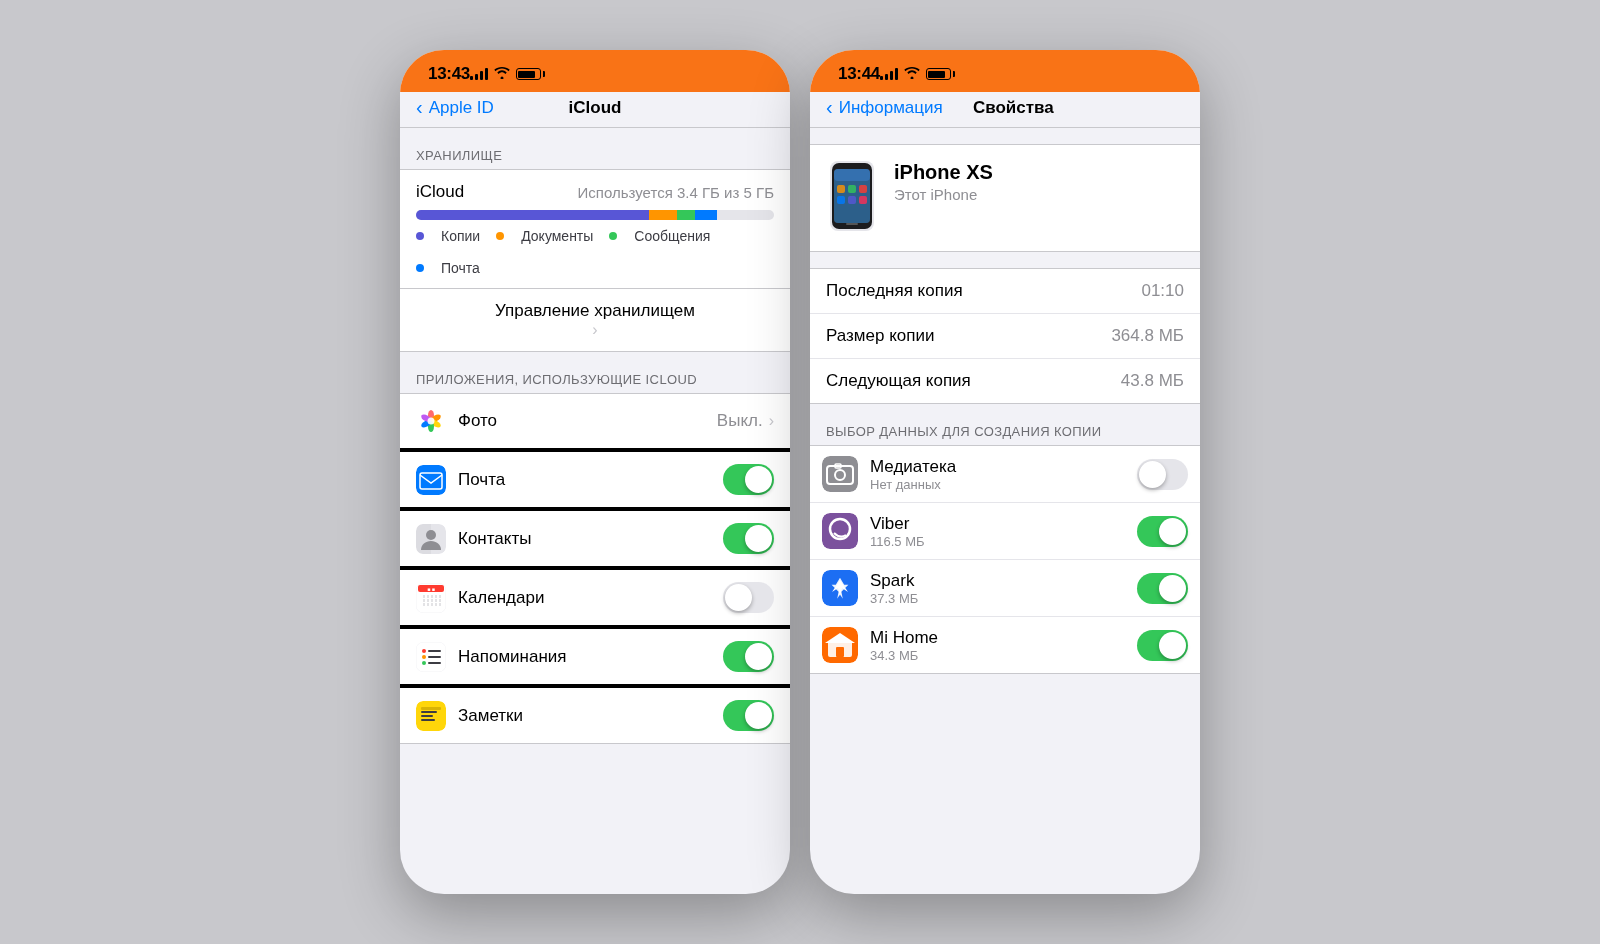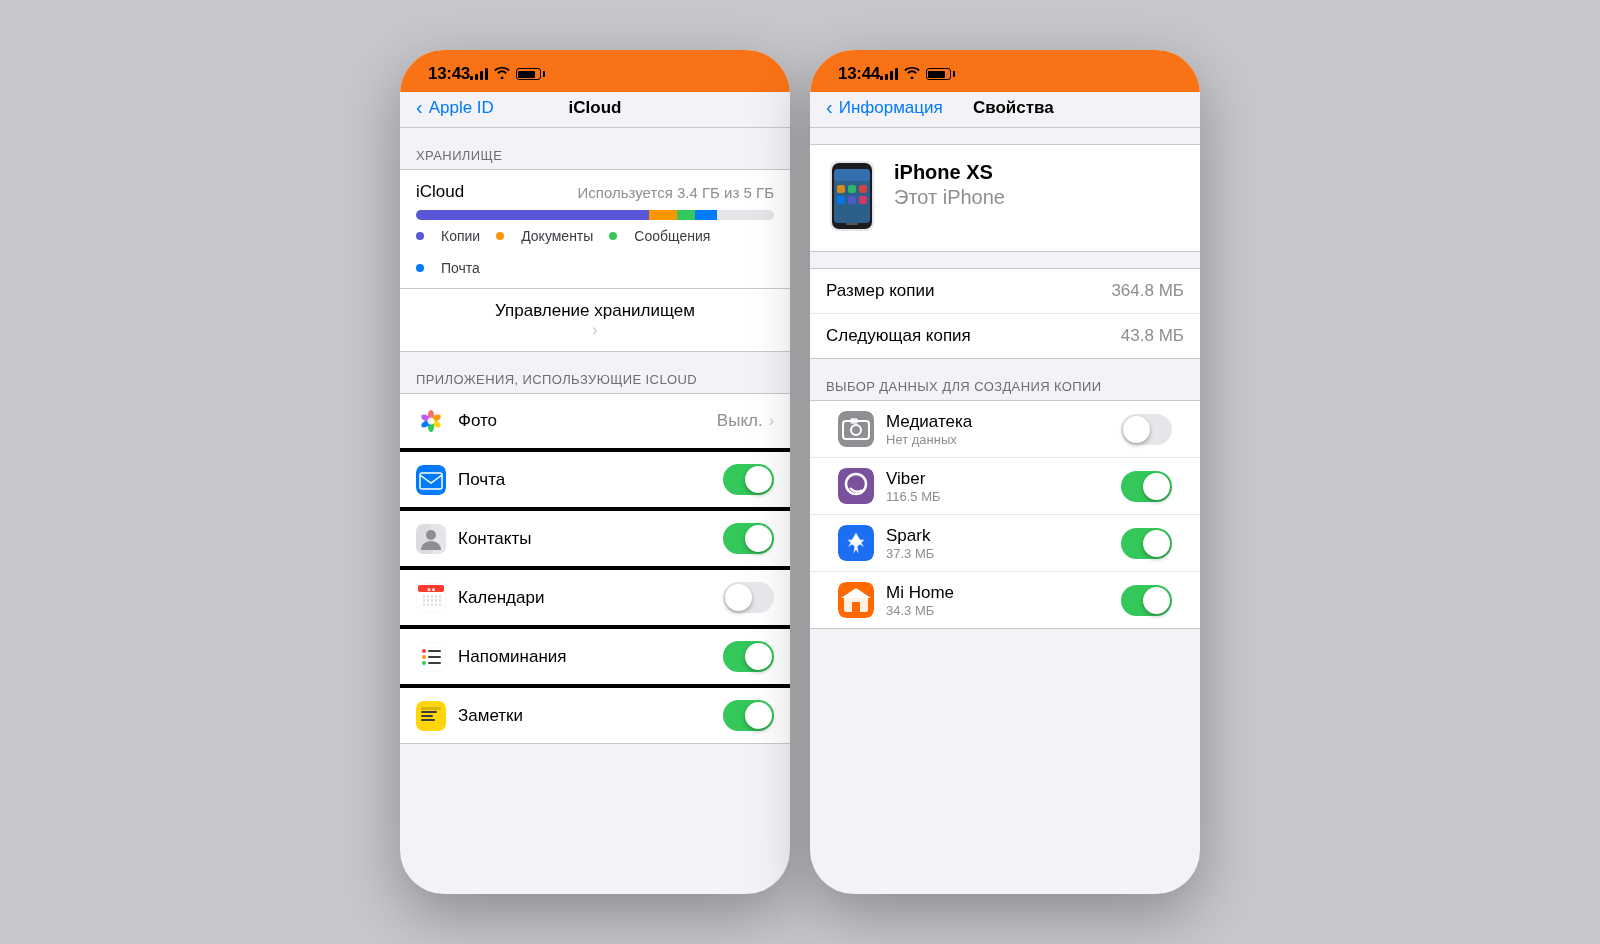--- a/index.html
+++ b/index.html
@@ -287,21 +287,21 @@
       display: flex;
       align-items: flex-start;
       gap: 16px;
     }
     .device-text .device-name {
       font-size: 20px;
       font-weight: 600;
       color: #000;
     }
     .device-text .device-sub {
-      font-size: 20px;
+      font-size: 15px;
       color: #8e8e93;
       margin-top: 2px;
     }
     .info-row {
       display: flex;
       justify-content: space-between;
       align-items: center;
       padding: 12px 16px;
       border-bottom: 1px solid #e5e5ea;
       background: #fff;
@@ -312,21 +312,21 @@
       font-size: 17px;
       color: #000;
     }
     .info-value {
       font-size: 17px;
       color: #8e8e93;
     }
     .backup-app-row {
       display: flex;
       align-items: center;
-      padding: 10px 28px;
+      padding: 10px 12px;
       border-bottom: 1px solid #e5e5ea;
       background: #fff;
       min-height: 52px;
     }
     .backup-app-icon {
       width: 36px;
       height: 36px;
       border-radius: 8px;
       margin-right: 12px;
       flex-shrink: 0;
@@ -612,20 +612,24 @@
         </div>
         <div class="device-text">
           <div class="device-name">iPhone XS</div>
           <div class="device-sub">Этот iPhone</div>
         </div>
       </div>
 
       <div style="height:16px; background:#f2f2f7;"></div>
       <div class="settings-group">
         <div class="info-row">
+          <span class="info-label">Последняя копия</span>
+          <span class="info-value">01:10</span>
+        </div>
+        <div class="info-row">
           <span class="info-label">Размер копии</span>
           <span class="info-value">364.8 МБ</span>
         </div>
         <div class="info-row" style="border-bottom:none;">
           <span class="info-label">Следующая копия</span>
           <span class="info-value">43.8 МБ</span>
         </div>
       </div>
 
       <div class="section-header">ВЫБОР ДАННЫХ ДЛЯ СОЗДАНИЯ КОПИИ</div>

